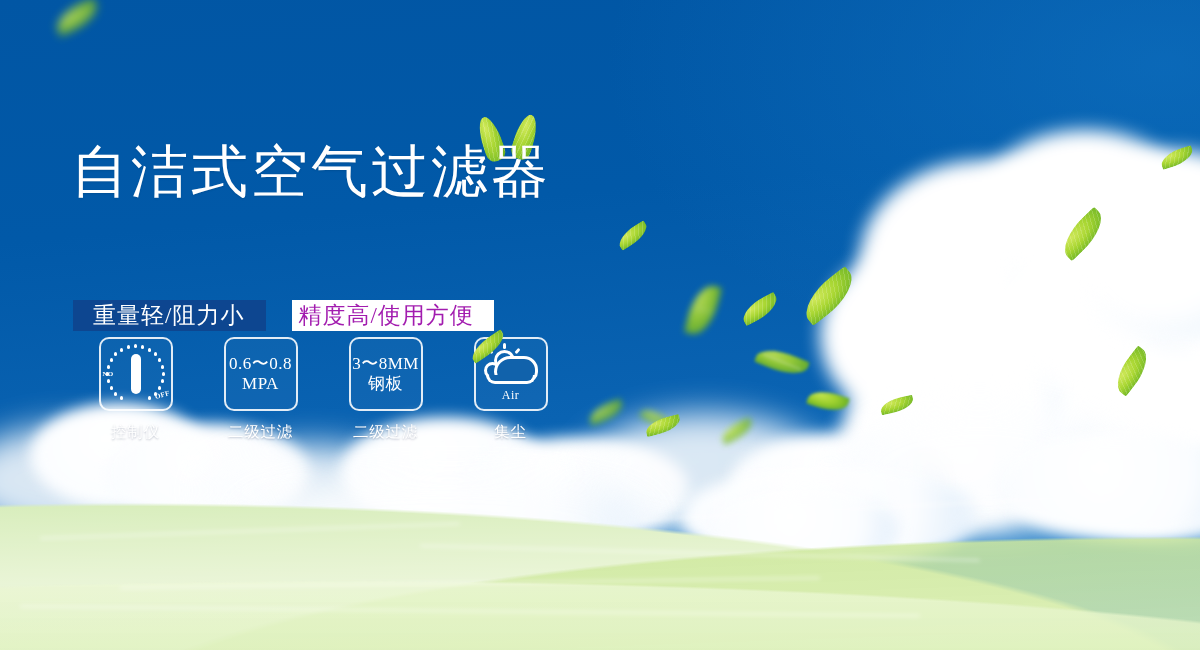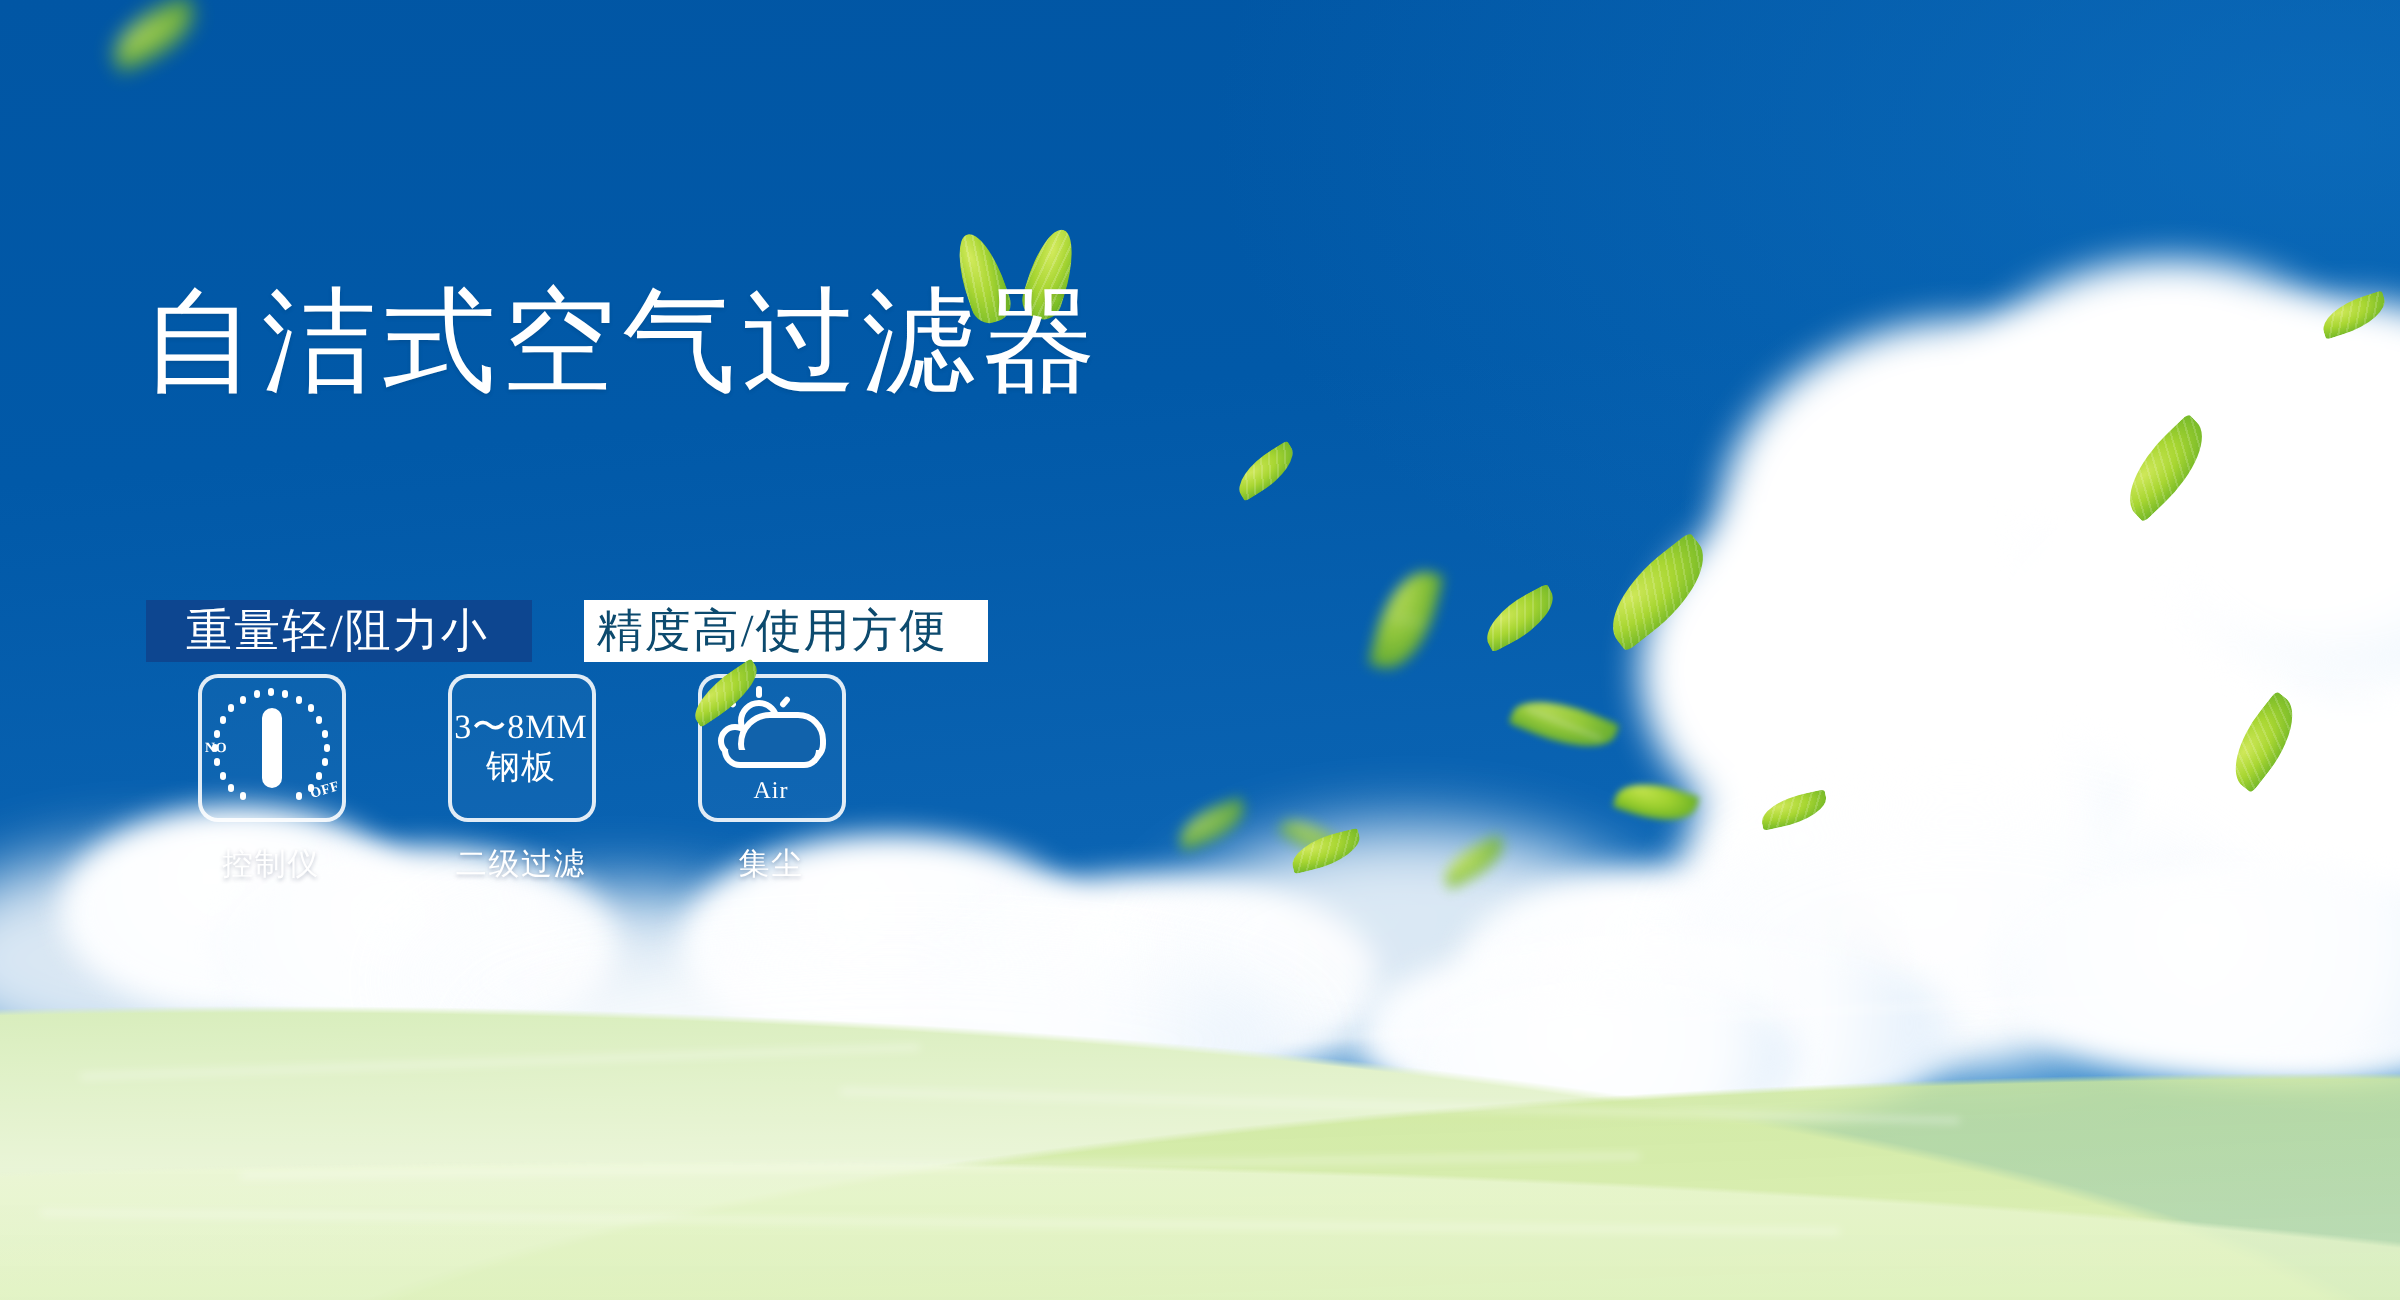--- a/index.html
+++ b/index.html
@@ -137,21 +137,21 @@
   #sub-wedge {
     width:26px; background:#0d4690; position:relative; z-index:1;
   }
   #sub-wedge::after {
     content:""; position:absolute; inset:0;
     background:#ffffff;
     clip-path:polygon(100% 0, 100% 100%, 0 100%);
   }
   #sub-light {
     background:#ffffff;
-    color:#0c4a6e;
+    color:#a21caf;
     display:flex; align-items:center;
     padding:0 20px 0 6px;
     font-size:23px; letter-spacing:1px;
   }
 
   
   #features {
     position:absolute; left:73px; top:337px;
     display:flex; gap:0;
   }
@@ -342,20 +342,29 @@
           <span class="dot" style="transform:translate(-20px,20px);"></span>
           <span class="dot" style="transform:translate(-14px,24px);"></span>
           <span class="bar"></span>
           <span class="no">NO</span>
           <span class="off">OFF</span>
         </div>
       </div>
       <div class="feat-label">控制仪</div>
     </div>
 
+    <div class="feat">
+      <div class="feat-box">
+        <div class="feat-text">
+          <div>0.6〜0.8</div>
+          <div>MPA</div>
+        </div>
+      </div>
+      <div class="feat-label">二级过滤</div>
+    </div>
 
 
     <div class="feat">
       <div class="feat-box">
         <div class="feat-text">
           <div>3〜8MM</div>
           <div>钢板</div>
         </div>
       </div>
       <div class="feat-label">二级过滤</div>

